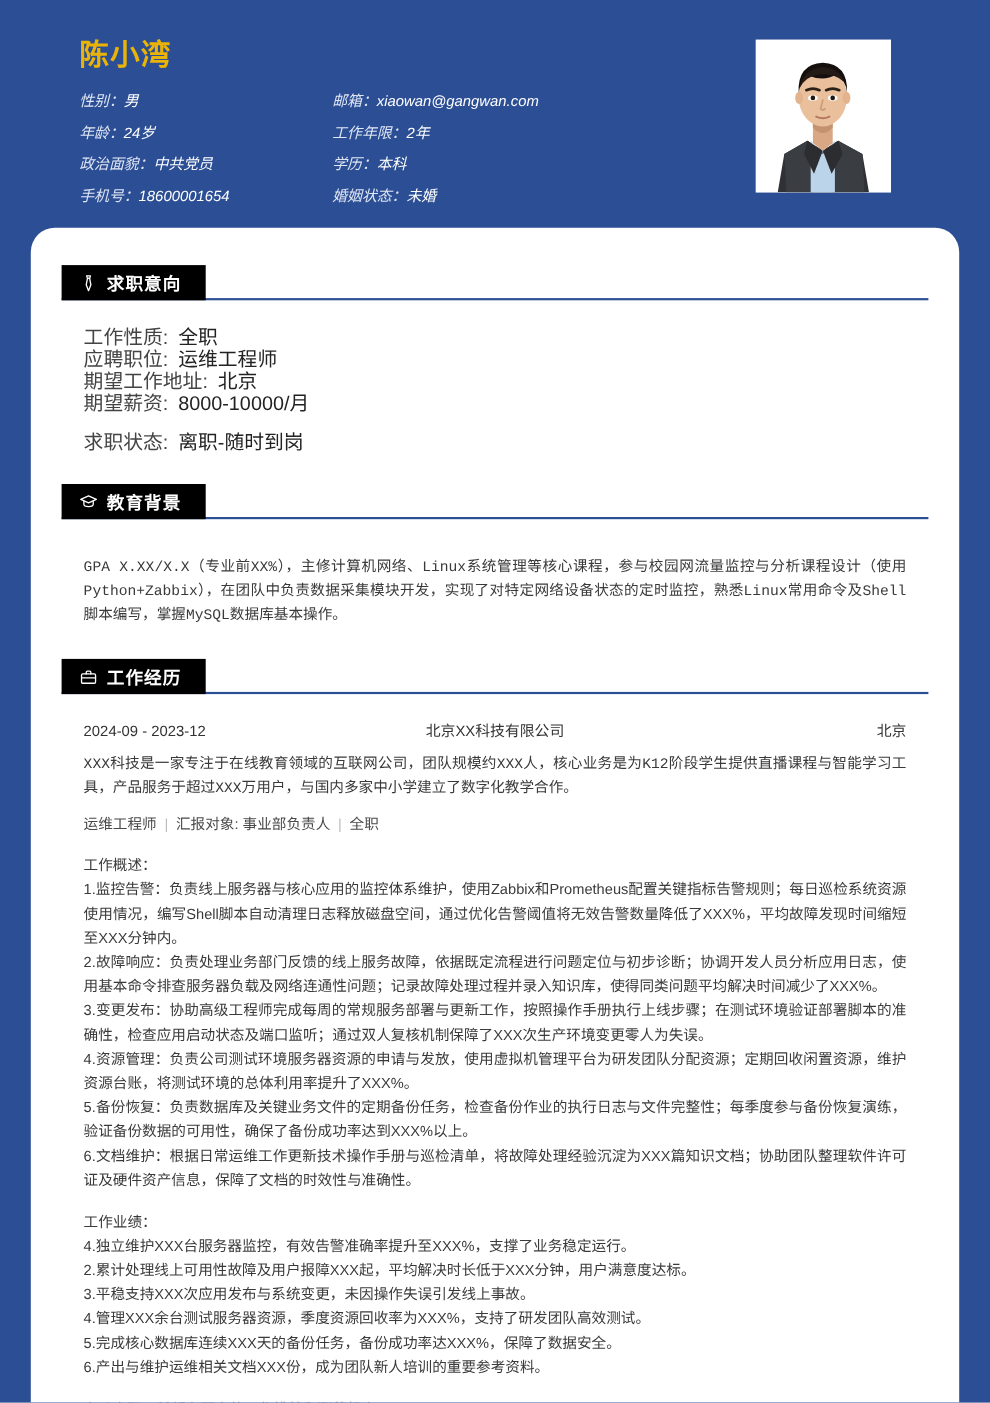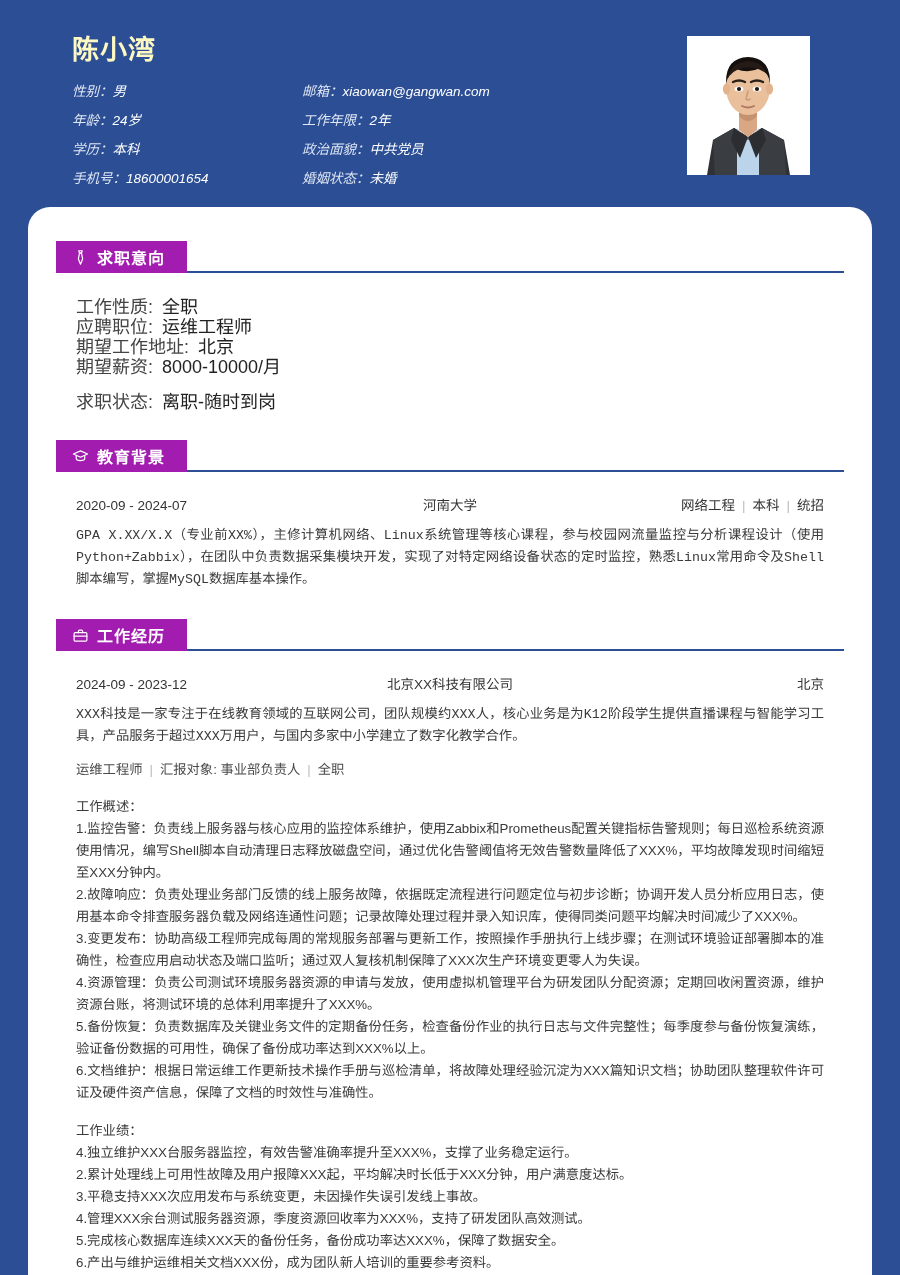--- a/index.html
+++ b/index.html
@@ -35,21 +35,21 @@
   .hdr-inner {
     position: absolute;
     left: 72px;
     top: 32px;
     right: 0;
   }
 
   .name {
     font-size: 27px;
     font-weight: bold;
-    color: #fef9c3;
+    color: #eab308;
     letter-spacing: 1px;
     line-height: 36px;
     margin-bottom: 14px;
   }
 
   .hdr-fields {
     display: grid;
     grid-template-columns: 230px auto;
     row-gap: 9px;
     column-gap: 0px;
@@ -96,21 +96,21 @@
   
   .sec-head {
     position: relative;
     margin: 0 0 0 0;
     height: 32px;
   }
   .sec-head-bar {
     display: inline-flex;
     align-items: center;
     gap: 8px;
-    background: #a21caf;
+    background: #000000;
     color: #ffffff;
     height: 32px;
     padding: 0 22px 0 16px;
     font-size: 16px;
     font-weight: bold;
     letter-spacing: 1px;
     position: relative;
     z-index: 2;
     vertical-align: top;
   }
@@ -205,24 +205,24 @@
         <div class="hdr-field">
           <span class="lbl">邮箱：</span><span class="val">xiaowan@gangwan.com</span>
         </div>
         <div class="hdr-field">
           <span class="lbl">年龄：</span><span class="val">24岁</span>
         </div>
         <div class="hdr-field">
           <span class="lbl">工作年限：</span><span class="val">2年</span>
         </div>
         <div class="hdr-field">
+          <span class="lbl">政治面貌：</span><span class="val">中共党员</span>
+        </div>
+        <div class="hdr-field">
           <span class="lbl">学历：</span><span class="val">本科</span>
-        </div>
-        <div class="hdr-field">
-          <span class="lbl">政治面貌：</span><span class="val">中共党员</span>
         </div>
         <div class="hdr-field">
           <span class="lbl">手机号：</span><span class="val">18600001654</span>
         </div>
         <div class="hdr-field">
           <span class="lbl">婚姻状态：</span><span class="val">未婚</span>
         </div>
       </div>
     </div>
 
@@ -322,25 +322,20 @@
           </span>
           <span>教育背景</span>
         </span>
         <span class="sec-rule"></span>
       </div>
 
       <div class="spacer-24"></div>
 
       <div class="sec-body">
         <div>
-          <div class="entry-row">
-            <div class="er-left">2020-09 - 2024-07</div>
-            <div class="er-mid">河南大学</div>
-            <div class="er-right"><span>网络工程</span><span class="tag-sep">|</span><span>本科</span><span class="tag-sep">|</span><span>统招</span></div>
-          </div>
           <div class="desc">GPA X.XX/X.X（专业前XX%），主修计算机网络、Linux系统管理等核心课程，参与校园网流量监控与分析课程设计（使用Python+Zabbix），在团队中负责数据采集模块开发，实现了对特定网络设备状态的定时监控，熟悉Linux常用命令及Shell脚本编写，掌握MySQL数据库基本操作。</div>
         </div>
       </div>
     </div>
 
     <div class="spacer-28"></div>
 
     <div class="section">
       <div class="sec-head">
         <span class="sec-head-bar">

